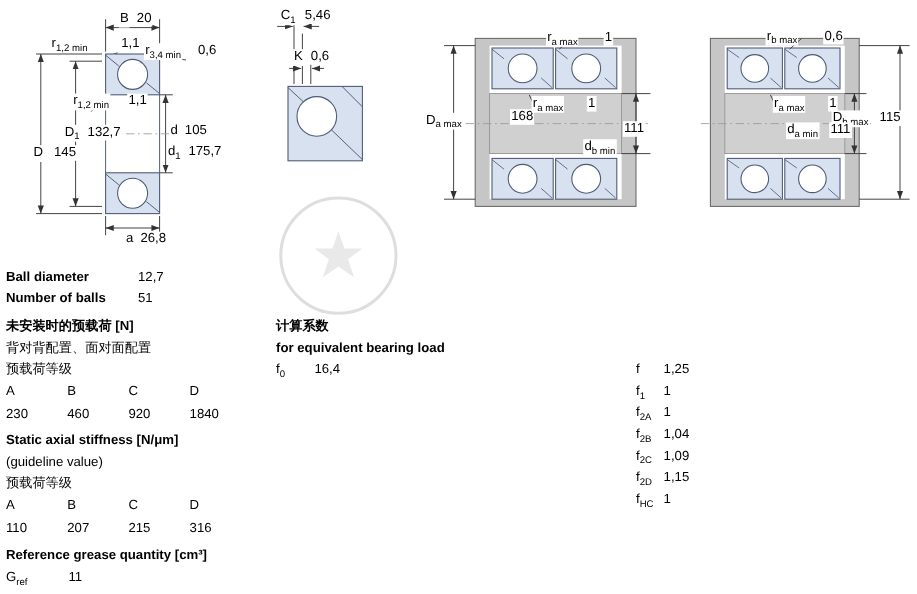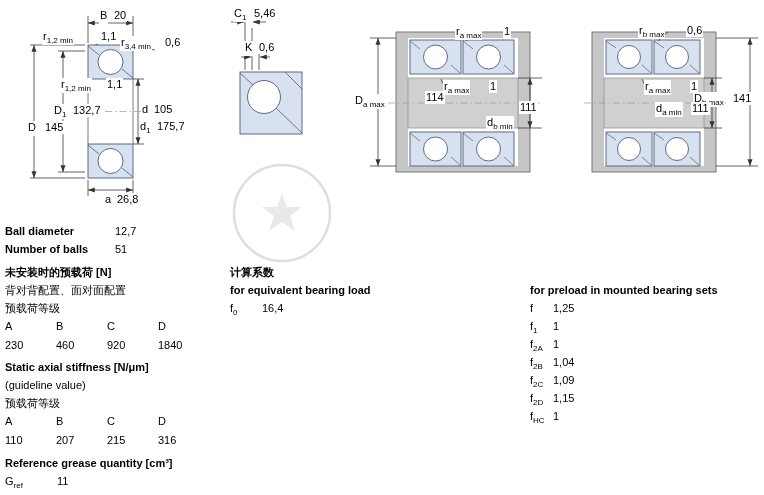--- a/index.html
+++ b/index.html
@@ -200,36 +200,36 @@
   <span class="t chip" style="left:233px;top:7px"><span>C</span><sub>1</sub></span>
   <span class="t chip" style="left:253px;top:7px">5,46</span>
 
   <span class="t chip" style="left:244px;top:41px"><span>K</span><sub></sub></span>
   <span class="t chip" style="left:258px;top:41px">0,6</span>
 
   <span class="t chip" style="left:455px;top:25px"><span>r</span><sub>a max</sub></span>
   <span class="t chip" style="left:503px;top:25px">1</span>
 
   <span class="t chip" style="left:354px;top:94px"><span>D</span><sub>a max</sub></span>
-  <span class="t chip" style="left:425px;top:91px">114</span>
+  <span class="t chip" style="left:425px;top:91px">168</span>
 
   <span class="t chip" style="left:443px;top:80px"><span>r</span><sub>a max</sub></span>
   <span class="t chip" style="left:489px;top:80px">1</span>
 
   <span class="t chip" style="left:486px;top:116px"><span>d</span><sub>b min</sub></span>
   <span class="t chip" style="left:519px;top:101px">111</span>
 
   <span class="t chip" style="left:638px;top:24px"><span>r</span><sub>b max</sub></span>
   <span class="t chip" style="left:686px;top:24px">0,6</span>
 
   <span class="t chip" style="left:644px;top:80px"><span>r</span><sub>a max</sub></span>
   <span class="t chip" style="left:690px;top:80px">1</span>
 
   <span class="t chip" style="left:693px;top:92px"><span>D</span><sub>b max</sub></span>
-  <span class="t chip" style="left:732px;top:92px">141</span>
+  <span class="t chip" style="left:732px;top:92px">115</span>
 
   <span class="t chip" style="left:655px;top:102px"><span>d</span><sub>a min</sub></span>
   <span class="t chip" style="left:691px;top:102px">111</span>
 
   <span class="t b" style="left:5px;top:225px">Ball diameter</span>
   <span class="t" style="left:115px;top:225px">12,7</span>
 
   <span class="t b" style="left:5px;top:243px">Number of balls</span>
   <span class="t" style="left:115px;top:243px">51</span>
 
@@ -258,21 +258,20 @@
   <span class="t b" style="left:5px;top:457px">Reference grease quantity [cm³]</span>
   <span class="t" style="left:5px;top:475px"><span>G</span><sub>ref</sub></span>
   <span class="t" style="left:57px;top:475px">11</span>
 
   <span class="t b" style="left:230px;top:266px">计算系数</span>
   <span class="t b" style="left:230px;top:284px">for equivalent bearing load</span>
   <div class="t" style="left:230px;top:302px">
     <span class="fsym0"><span>f</span><sub>0</sub></span><span>16,4</span>
   </div>
 
-  <span class="t b" style="left:530px;top:284px">for preload in mounted bearing sets</span>
 
   <div class="t" style="left:530px;top:302px">
     <span class="fsym"><span>f</span><sub></sub></span><span>1,25</span>
   </div>
   <div class="t" style="left:530px;top:320px">
     <span class="fsym"><span>f</span><sub>1</sub></span><span>1</span>
   </div>
   <div class="t" style="left:530px;top:338px">
     <span class="fsym"><span>f</span><sub>2A</sub></span><span>1</span>
   </div>

